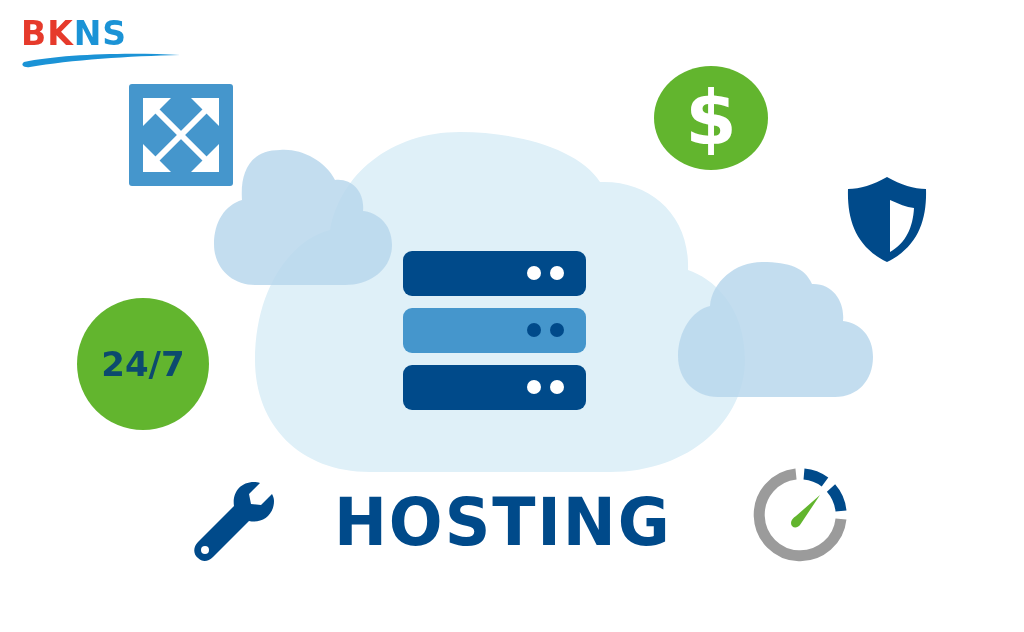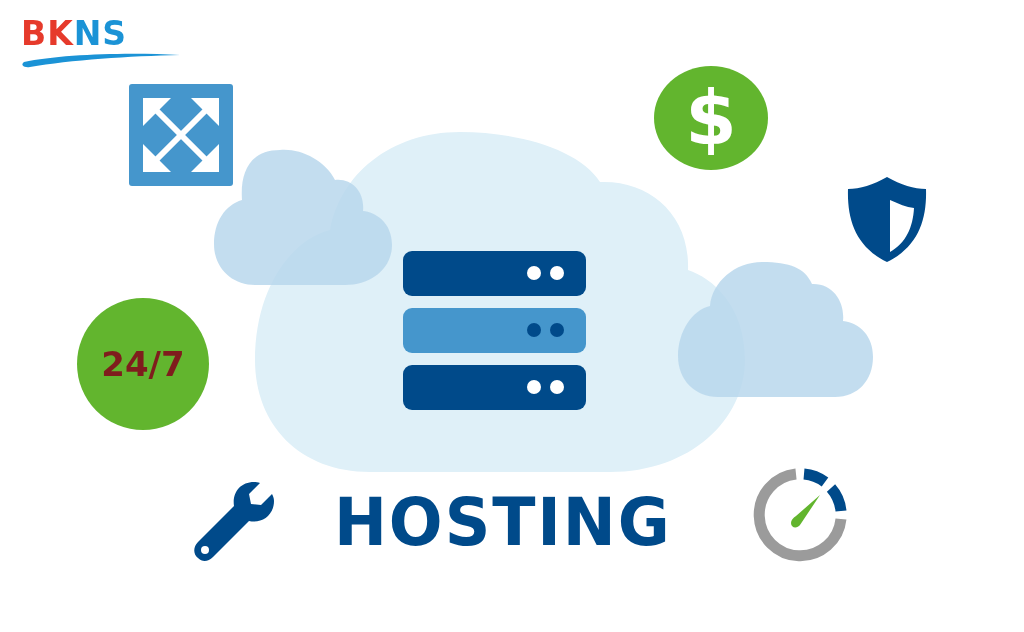--- a/index.html
+++ b/index.html
@@ -65,21 +65,21 @@
     
     .badge-247-text {
       left: 76px; top: 297px;
       width: 134px; height: 134px;
       display: flex;
       align-items: center;
       justify-content: center;
       font-family: "DejaVu Sans", sans-serif;
       font-weight: bold;
       font-size: 34px;
-      color: #7f1d1d;
+      color: #0c4a6e;
       letter-spacing: 0px;
     }
   </style>
 </head>
 <body>
 
 <div class="canvas">
 
   <div class="abs logo">
     <div class="logo-text">

